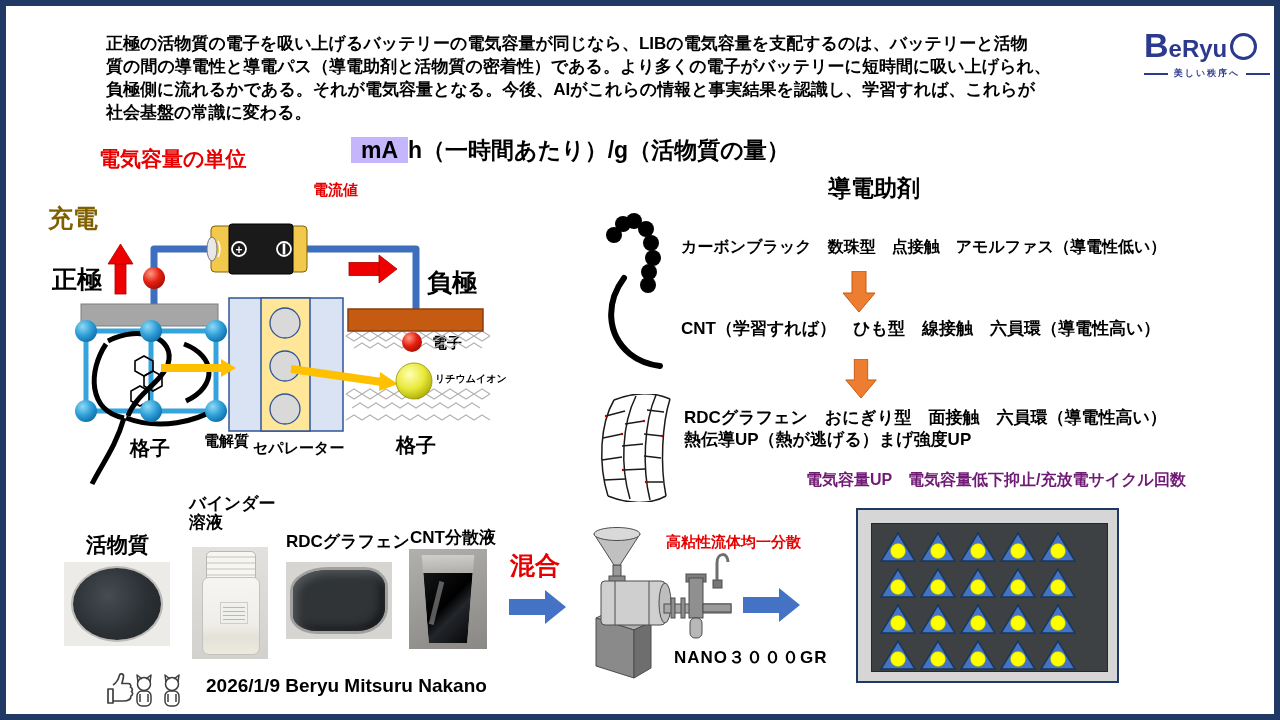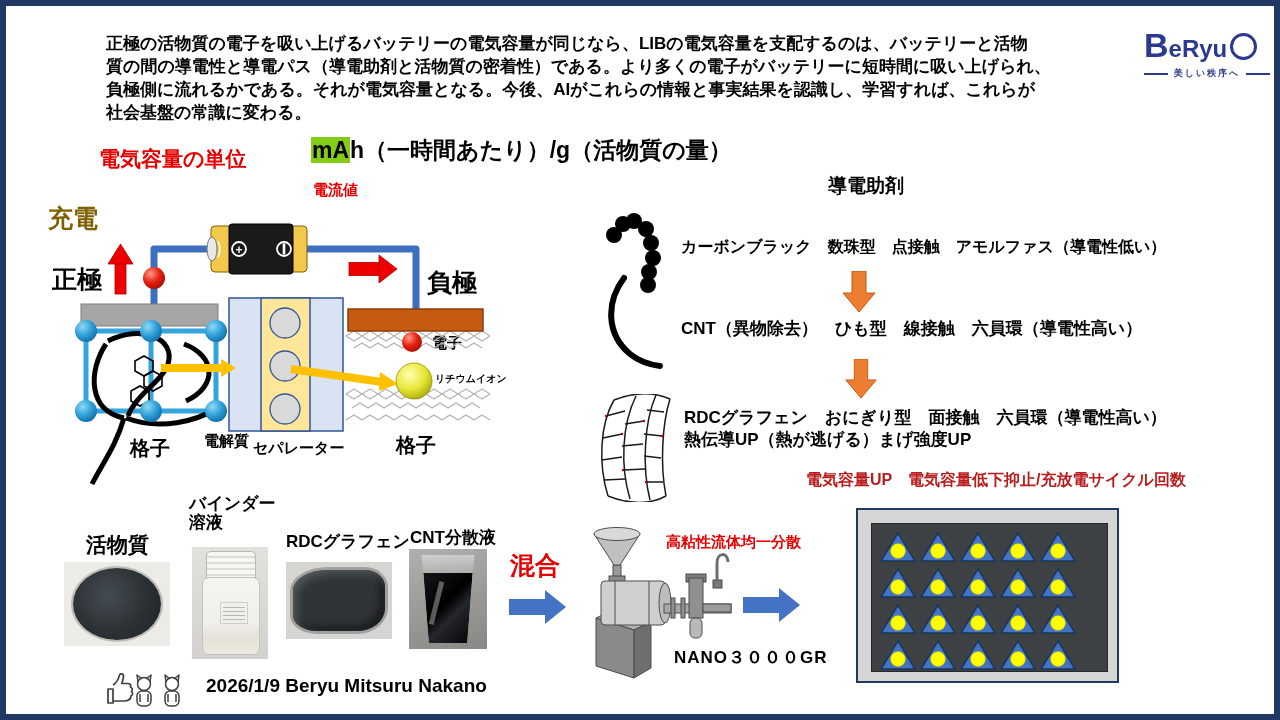--- a/index.html
+++ b/index.html
@@ -2,23 +2,23 @@
 <html><head>
 <meta charset="utf-8">
 <style>
   html,body{margin:0;padding:0;background:#fff;}
   body{width:1280px;height:720px;font-family:"Liberation Sans","DejaVu Sans",sans-serif;}
   .slide{position:relative;width:1280px;height:720px;background:#ffffff;border:6px solid #1f3864;box-sizing:border-box;overflow:hidden;}
   .abs{position:absolute;}
   .lbl{position:absolute;font-weight:bold;color:#000;white-space:nowrap;}
   .pre{white-space:pre-line;}
   .red{color:#e60000;}
-  .crimson{color:#b91c1c;}
+  .crimson{color:#701a75;}
   .olive{color:#7f6000;}
-  .hl{background:#84cc16;padding:0 1px;}
+  .hl{background:#c4b5fd;padding:0 10px;margin-left:40px;}
   .logo-row{display:flex;align-items:baseline;color:#2b3a8f;font-weight:bold;}
   .logo-circle{display:inline-block;width:21px;height:21px;border:3px solid #2b3a8f;border-radius:50%;margin-left:3px;transform:translateY(3px);}
   .logo-tag{display:flex;align-items:center;gap:6px;color:#2b3a8f;margin-top:4px;}
   .logo-tag .bar{height:2px;background:#2b3a8f;flex:1;}
   .logo-tag .txt{font-size:9px;font-weight:bold;letter-spacing:2px;white-space:nowrap;}
   .photo{position:absolute;box-sizing:border-box;}
   .photo1{background:#edebe7;}
   .pile{position:absolute;left:9px;top:6px;width:88px;height:72px;border-radius:50%;
         background:radial-gradient(circle at 40% 38%,#454c52 0%,#2b3034 55%,#1f2326 100%);
         box-shadow:0 0 0 2px rgba(40,44,48,.25);}
@@ -184,21 +184,21 @@
     <g>
       <line x1="255" y1="173" x2="346" y2="186" stroke="#ffc000" stroke-width="8"></line>
       <polygon points="344,176 362,188 343,195" fill="#ffc000"></polygon>
     </g>
 
     <circle cx="118" cy="82" r="11" fill="url(#redBall)"></circle>
     <circle cx="376" cy="146" r="10" fill="url(#redBall)"></circle>
     <circle cx="378" cy="185" r="18" fill="url(#yelBall)" stroke="#8f8f00" stroke-width="0.8"></circle>
   </svg>
 
-  <div class="lbl" style="left:822px;top:167px;font-size:19px;">導電助剤</div>
+  <div class="lbl" style="left:822px;top:167px;font-size:23px;">導電助剤</div>
 
   <svg class="abs" style="left:595px;top:205px;" width="66" height="86" viewBox="0 0 66 86">
     <g fill="#000">
       <circle cx="13" cy="24" r="8"></circle>
         <circle cx="22" cy="13" r="8"></circle>
         <circle cx="33" cy="10" r="8"></circle>
       <circle cx="45" cy="18" r="8"></circle>
         <circle cx="50" cy="32" r="8"></circle>
         <circle cx="52" cy="47" r="8"></circle>
       <circle cx="48" cy="61" r="8"></circle>
@@ -207,21 +207,21 @@
   </svg>
   <div class="lbl" style="left:675px;top:231px;font-size:16px;">カーボンブラック　数珠型　点接触　アモルファス（導電性低い）</div>
 
   <svg class="abs" style="left:836px;top:265px;" width="34" height="42" viewBox="0 0 34 42">
     <polygon points="10,0 24,0 24,22 33,22 17,41 1,22 10,22" fill="#ed7d31" stroke="#c55a11" stroke-width="1"></polygon>
   </svg>
 
   <svg class="abs" style="left:598px;top:268px;" width="62" height="96" viewBox="0 0 62 96">
     <path d="M20,4 C2,28 2,60 26,80 C36,88 48,91 56,92" fill="none" stroke="#000" stroke-width="6" stroke-linecap="round"></path>
   </svg>
-  <div class="lbl" style="left:675px;top:311px;font-size:17px;">CNT（異物除去）　ひも型　線接触　六員環（導電性高い）</div>
+  <div class="lbl" style="left:675px;top:311px;font-size:17px;">CNT（学習すれば）　ひも型　線接触　六員環（導電性高い）</div>
 
   <svg class="abs" style="left:838px;top:353px;" width="34" height="40" viewBox="0 0 34 42">
     <polygon points="10,0 24,0 24,22 33,22 17,41 1,22 10,22" fill="#ed7d31" stroke="#c55a11" stroke-width="1"></polygon>
   </svg>
 
   <svg class="abs" style="left:586px;top:388px;" width="82" height="108" viewBox="0 0 82 108">
     <g fill="none" stroke="#1a1a1a" stroke-width="1.5">
       <path d="M22,6 C8,30 6,70 16,102"></path>
       <path d="M44,2 C30,30 28,72 38,105"></path>
       <path d="M64,1 C52,28 50,74 58,106"></path>

